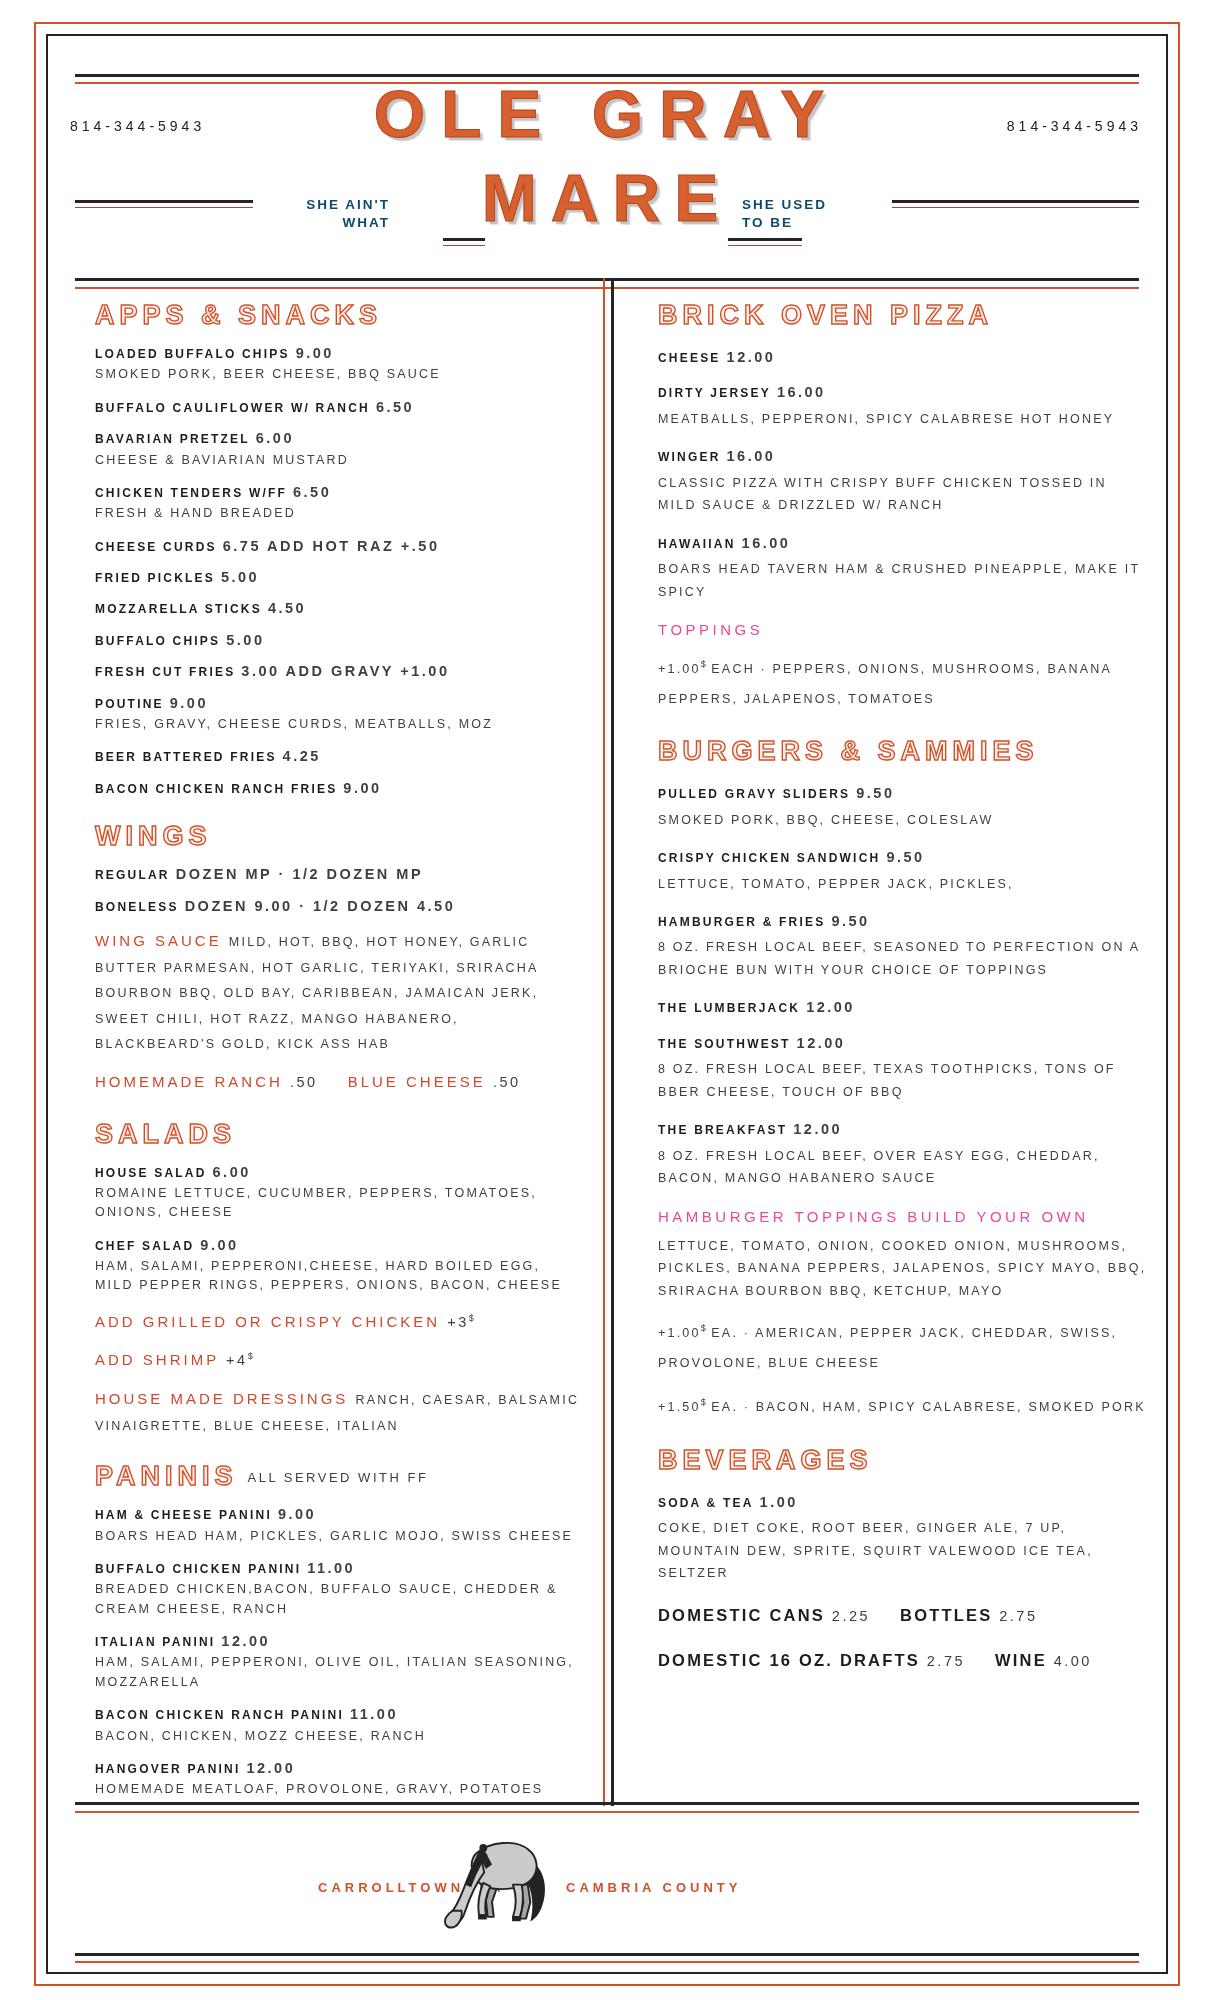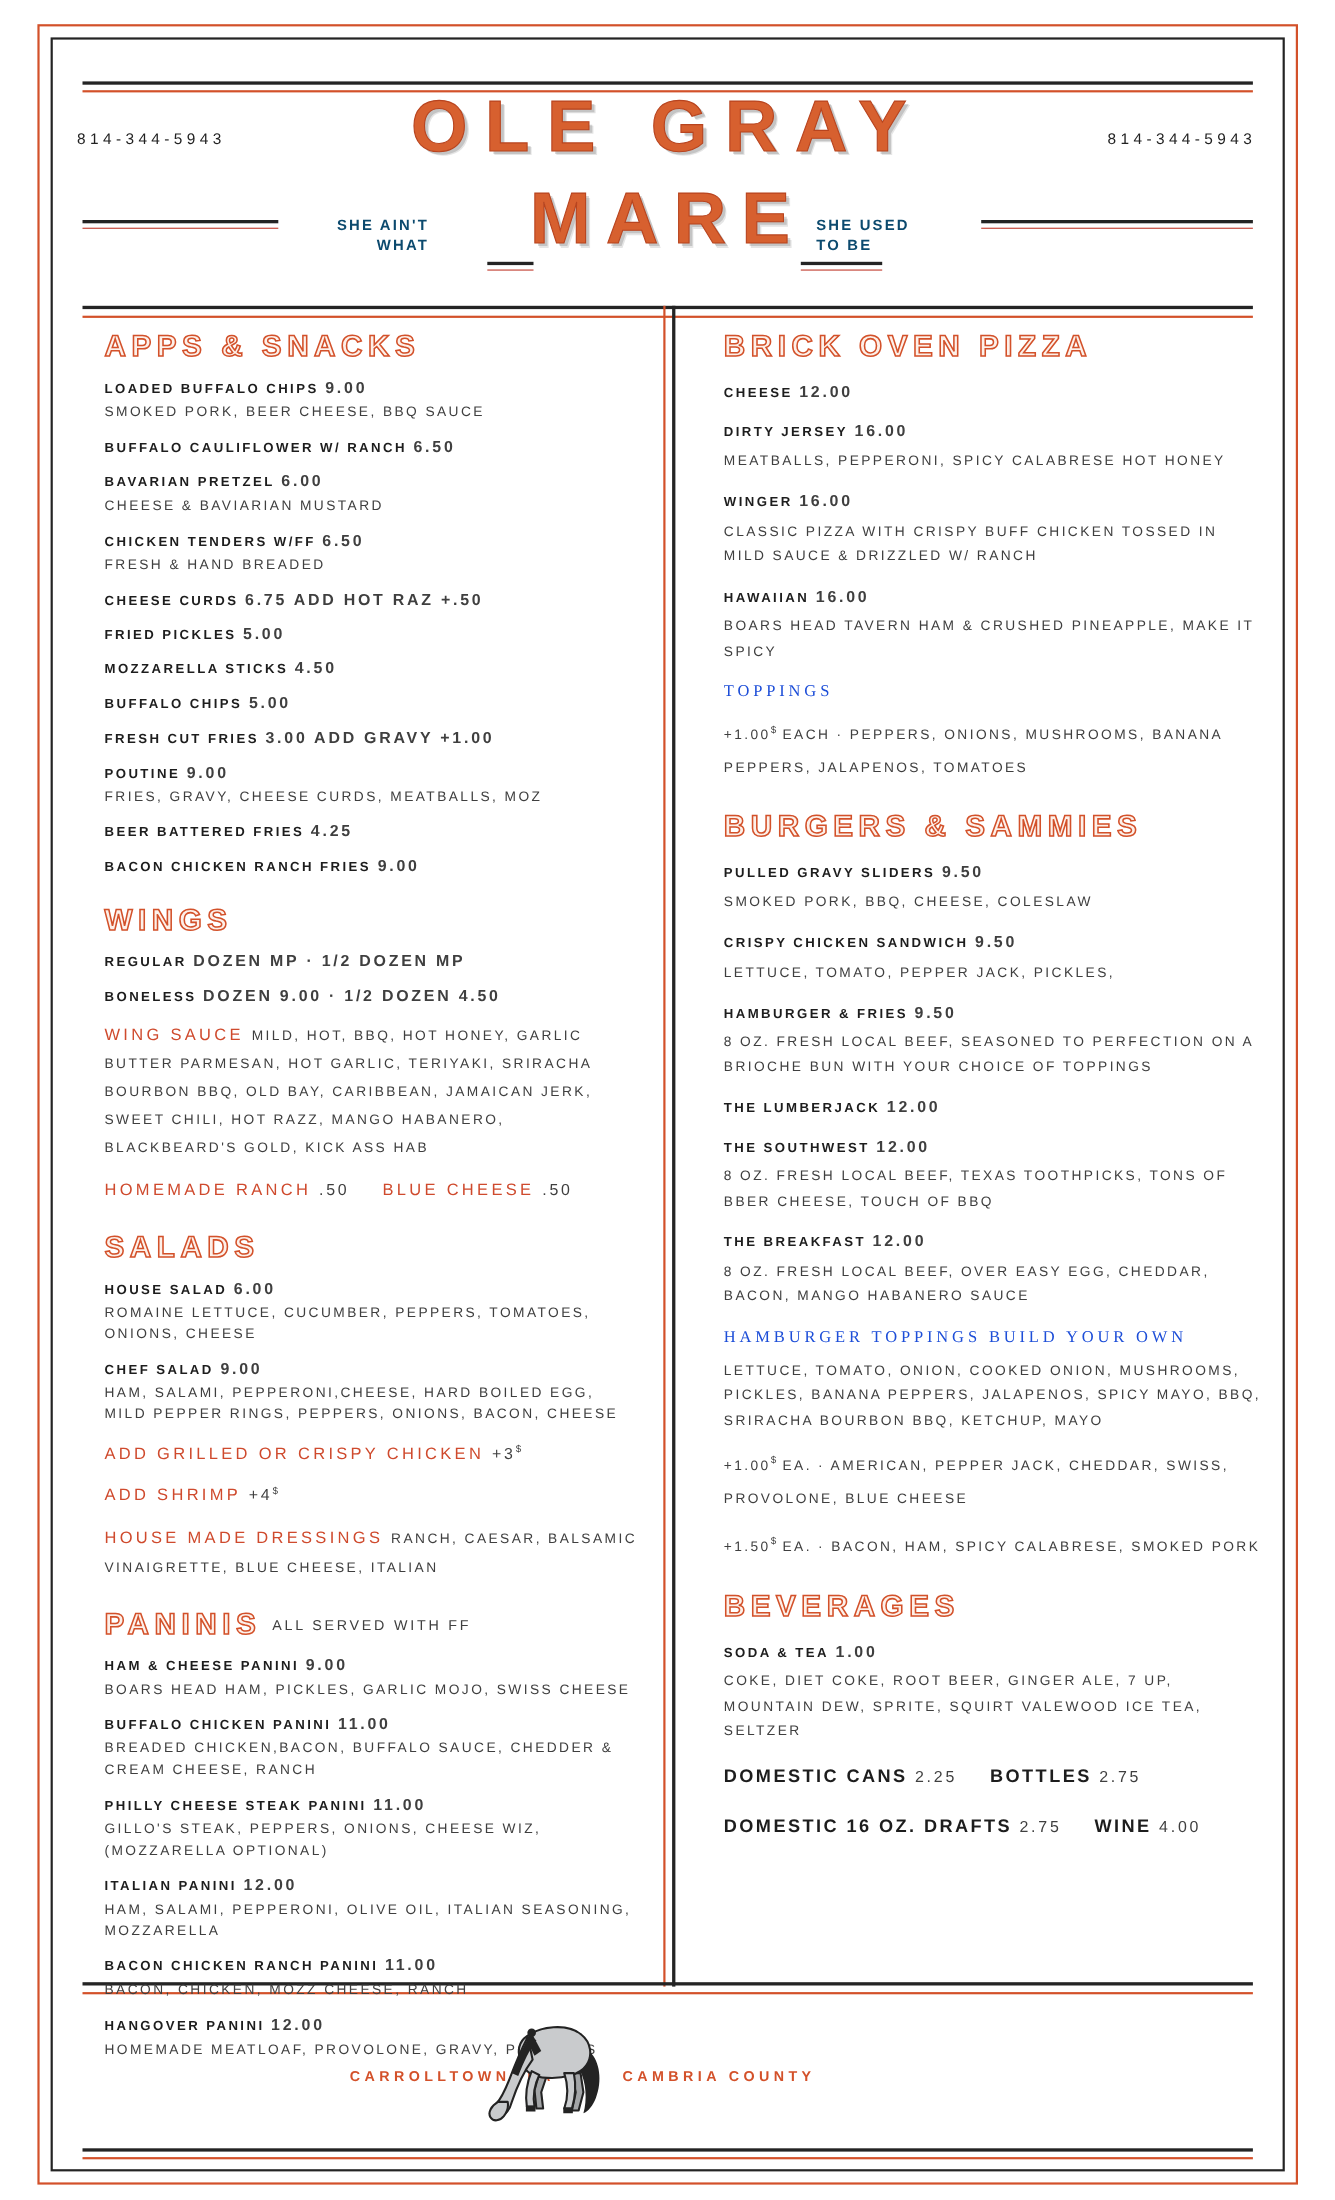--- a/index.html
+++ b/index.html
@@ -55,21 +55,21 @@
   }
   .menu-item{margin-top:12px;line-height:1.2;}
   .col-right .menu-item{margin-top:16px;}
   .item-name{font-weight:700;font-size:12px;letter-spacing:2.2px;color:var(--ink);}
   .item-price{font-weight:700;font-size:14.5px;letter-spacing:2.5px;color:var(--muted);margin-left:6px;}
   .item-desc{font-size:12.5px;letter-spacing:2.2px;color:var(--muted);line-height:1.55;margin-top:3px;}
   .col-right .item-desc{line-height:1.8;margin-top:6px;}
   .item-desc.standalone{margin-top:10px;}
   .rich-line{margin-top:13px;line-height:1.6;}
   .col-right .rich-line{margin-top:15px;line-height:1.85;}
-  .subheader{font-size:15px;letter-spacing:3.5px;color:#1d4ed8;margin:18px 0 4px;font-family:Liberation Serif, serif;}
+  .subheader{font-size:15px;letter-spacing:3.5px;color:#ec4899;margin:18px 0 4px;}
   .rs-accent{font-size:15px;letter-spacing:3px;color:#cf4a2d;}
   .rs-price{font-size:14.5px;letter-spacing:2.5px;color:var(--muted);}
   .rs-desc{font-size:12.5px;letter-spacing:2.2px;color:var(--muted);}
   .rs-name{font-weight:700;font-size:16.5px;letter-spacing:2.2px;color:var(--ink);}
   .rs-sup{font-size:9px;vertical-align:6px;color:var(--muted);letter-spacing:0;}
   .rs-gap{display:inline-block;width:30px;}
 
   
   .footer-text{position:absolute;font-size:13px;font-weight:700;letter-spacing:4px;color:var(--accent);top:1880px;}
   .footer-text.left{left:318px;}
@@ -146,21 +146,20 @@
       <div class="menu-item"><span class="item-name">HOUSE SALAD</span><span class="item-price">6.00</span><div class="item-desc">ROMAINE LETTUCE, CUCUMBER, PEPPERS, TOMATOES, ONIONS, CHEESE</div></div>
       <div class="menu-item"><span class="item-name">CHEF SALAD</span><span class="item-price">9.00</span><div class="item-desc">HAM, SALAMI, PEPPERONI,CHEESE, HARD BOILED EGG, MILD PEPPER RINGS, PEPPERS, ONIONS, BACON, CHEESE</div></div>
       <div class="rich-line"><span class="rs-accent">ADD GRILLED OR CRISPY CHICKEN </span><span class="rs-price">+3</span><span class="rs-sup">$</span></div>
       <div class="rich-line"><span class="rs-accent">ADD SHRIMP </span><span class="rs-price">+4</span><span class="rs-sup">$</span></div>
       <div class="rich-line"><span class="rs-accent">HOUSE MADE DRESSINGS </span><span class="rs-desc">RANCH, CAESAR, BALSAMIC VINAIGRETTE, BLUE CHEESE, ITALIAN</span></div>
     </section>
     <section class="section">
       <h2 class="section-title"><span>PANINIS</span><span class="section-suffix">ALL SERVED WITH FF</span></h2>
       <div class="menu-item"><span class="item-name">HAM &amp; CHEESE PANINI</span><span class="item-price">9.00</span><div class="item-desc">BOARS HEAD HAM, PICKLES, GARLIC MOJO, SWISS CHEESE</div></div>
       <div class="menu-item"><span class="item-name">BUFFALO CHICKEN PANINI</span><span class="item-price">11.00</span><div class="item-desc">BREADED CHICKEN,BACON, BUFFALO SAUCE, CHEDDER &amp; CREAM CHEESE, RANCH</div></div>
-      <div class="menu-item"><span class="item-name">PHILLY CHEESE STEAK PANINI</span><span class="item-price">11.00</span><div class="item-desc">GILLO'S STEAK, PEPPERS, ONIONS, CHEESE WIZ, (MOZZARELLA OPTIONAL)</div></div>
       <div class="menu-item"><span class="item-name">ITALIAN PANINI</span><span class="item-price">12.00</span><div class="item-desc">HAM, SALAMI, PEPPERONI, OLIVE OIL, ITALIAN SEASONING, MOZZARELLA</div></div>
       <div class="menu-item"><span class="item-name">BACON CHICKEN RANCH PANINI</span><span class="item-price">11.00</span><div class="item-desc">BACON, CHICKEN, MOZZ CHEESE, RANCH</div></div>
       <div class="menu-item"><span class="item-name">HANGOVER PANINI</span><span class="item-price">12.00</span><div class="item-desc">HOMEMADE MEATLOAF, PROVOLONE, GRAVY, POTATOES</div></div>
     </section>
   </div>
 <div class="col col-right" id="col-right">
     <section class="section">
       <h2 class="section-title"><span>BRICK OVEN PIZZA</span></h2>
       <div class="menu-item"><span class="item-name">CHEESE</span><span class="item-price">12.00</span></div>
       <div class="menu-item"><span class="item-name">DIRTY JERSEY</span><span class="item-price">16.00</span><div class="item-desc">MEATBALLS, PEPPERONI, SPICY CALABRESE HOT HONEY</div></div>

